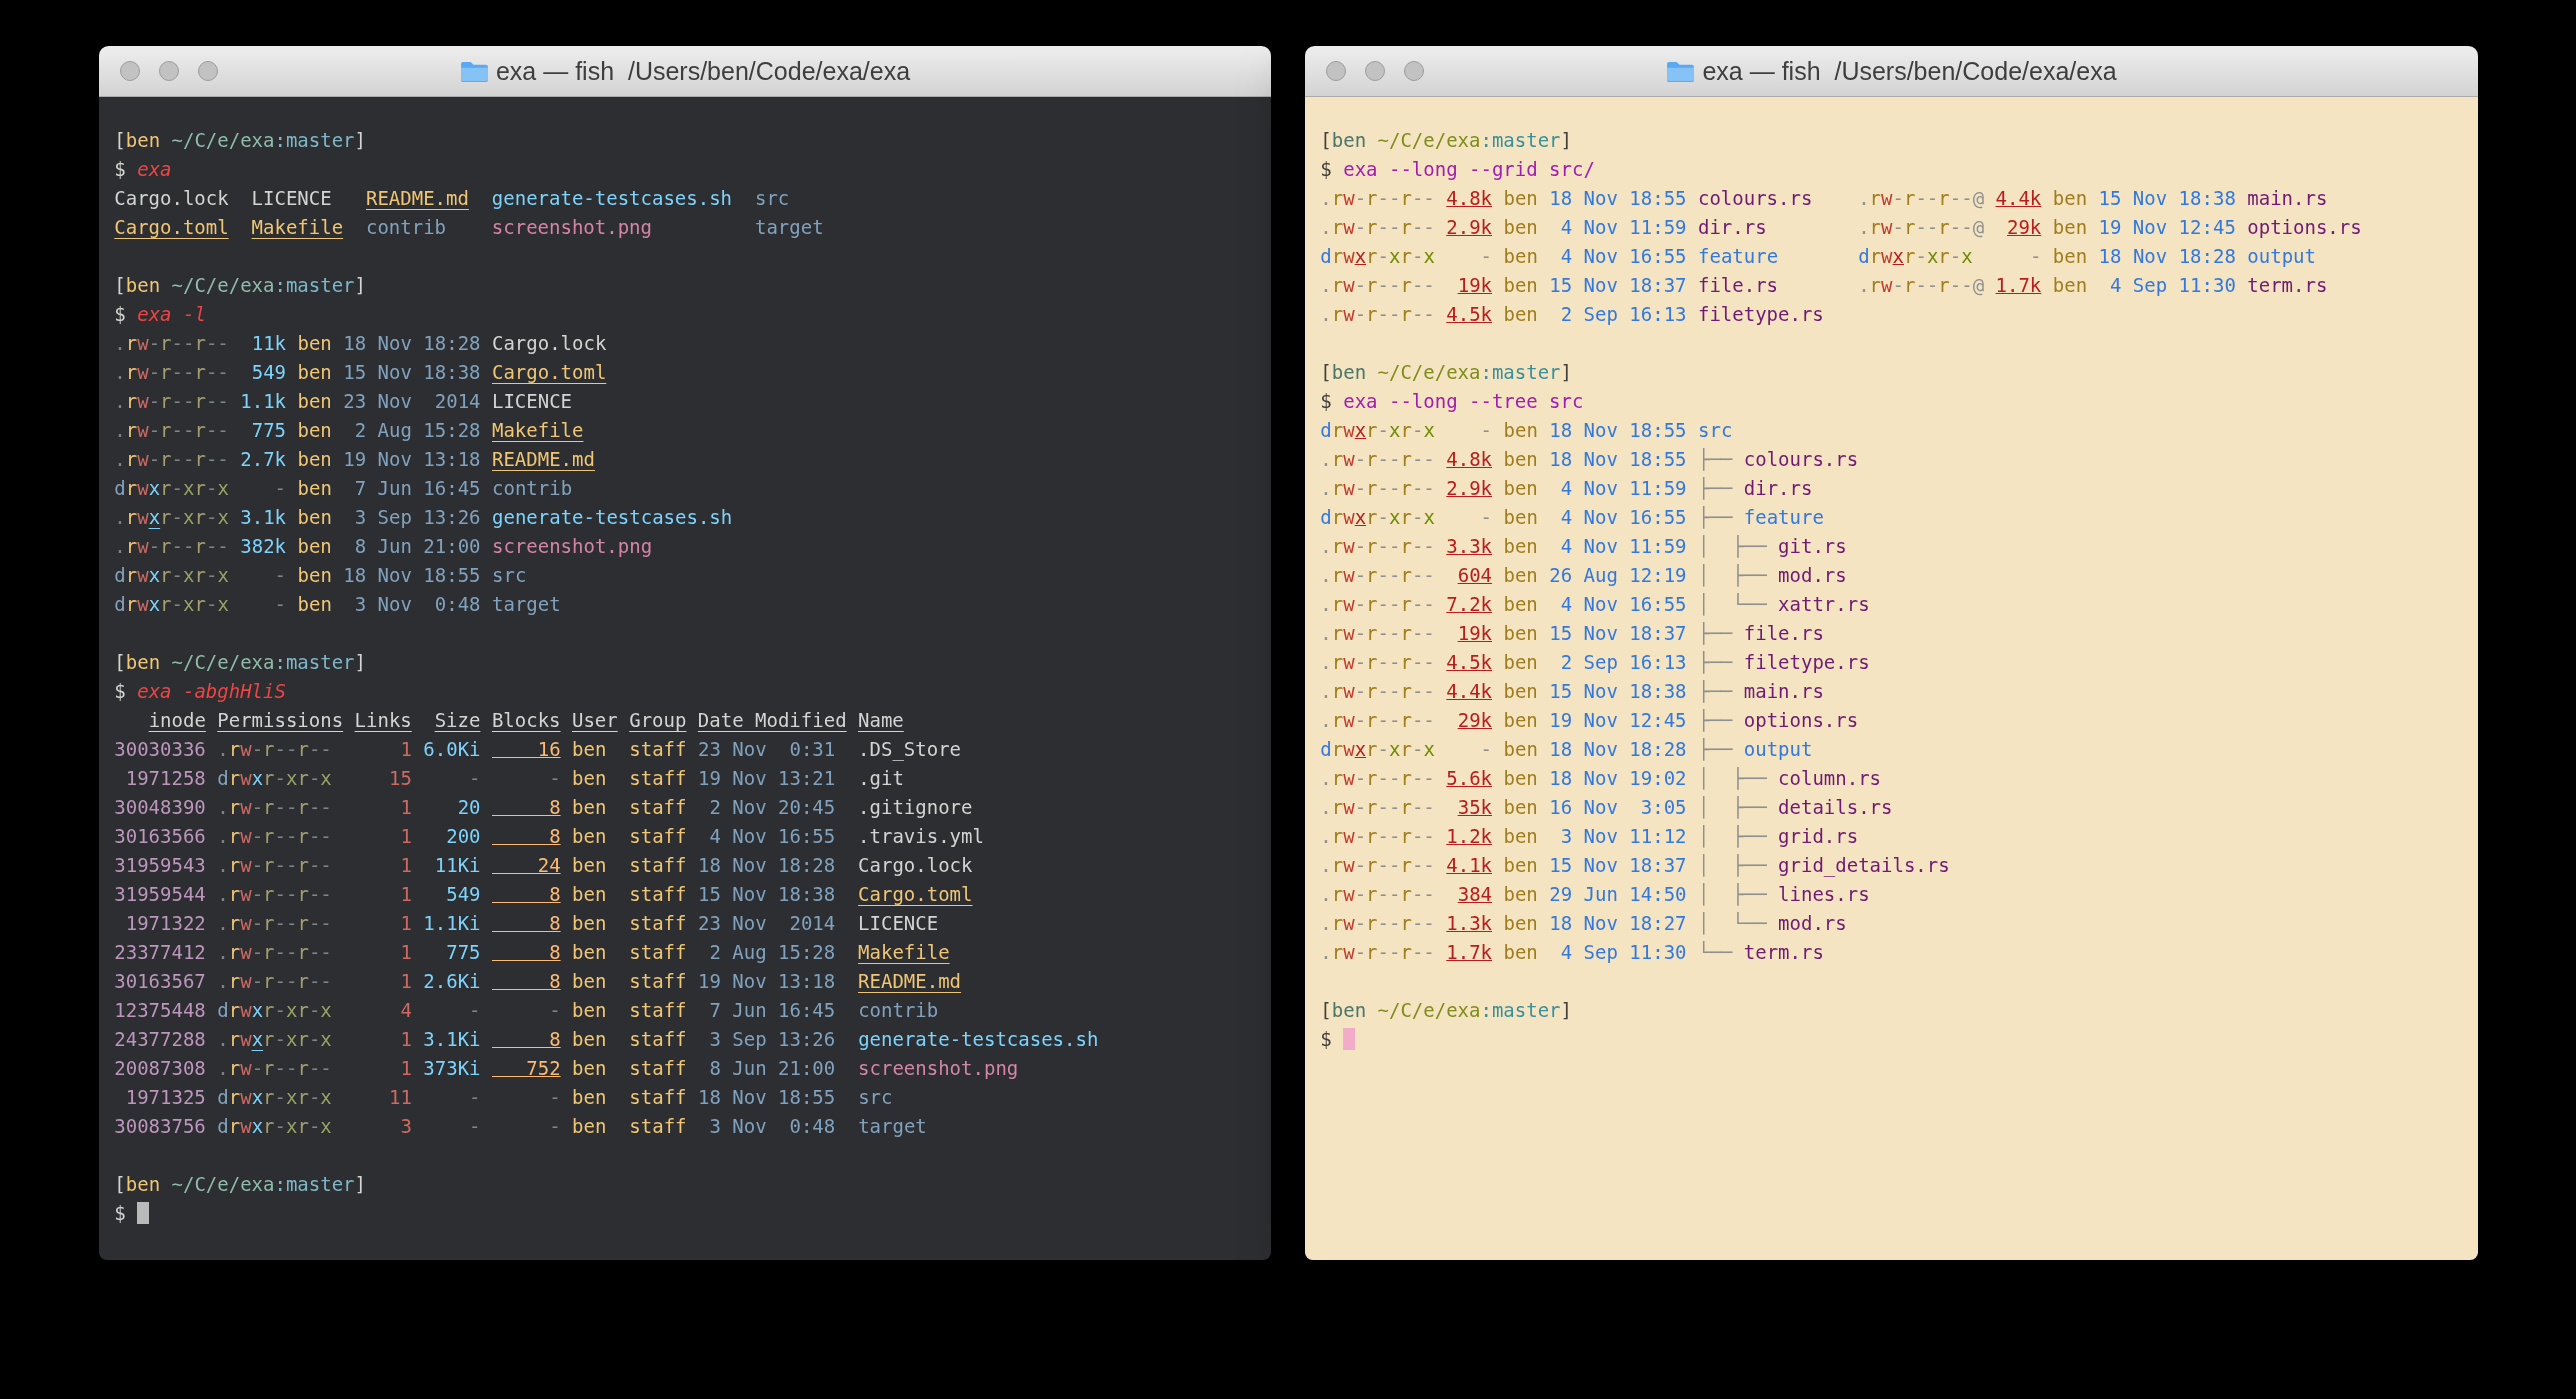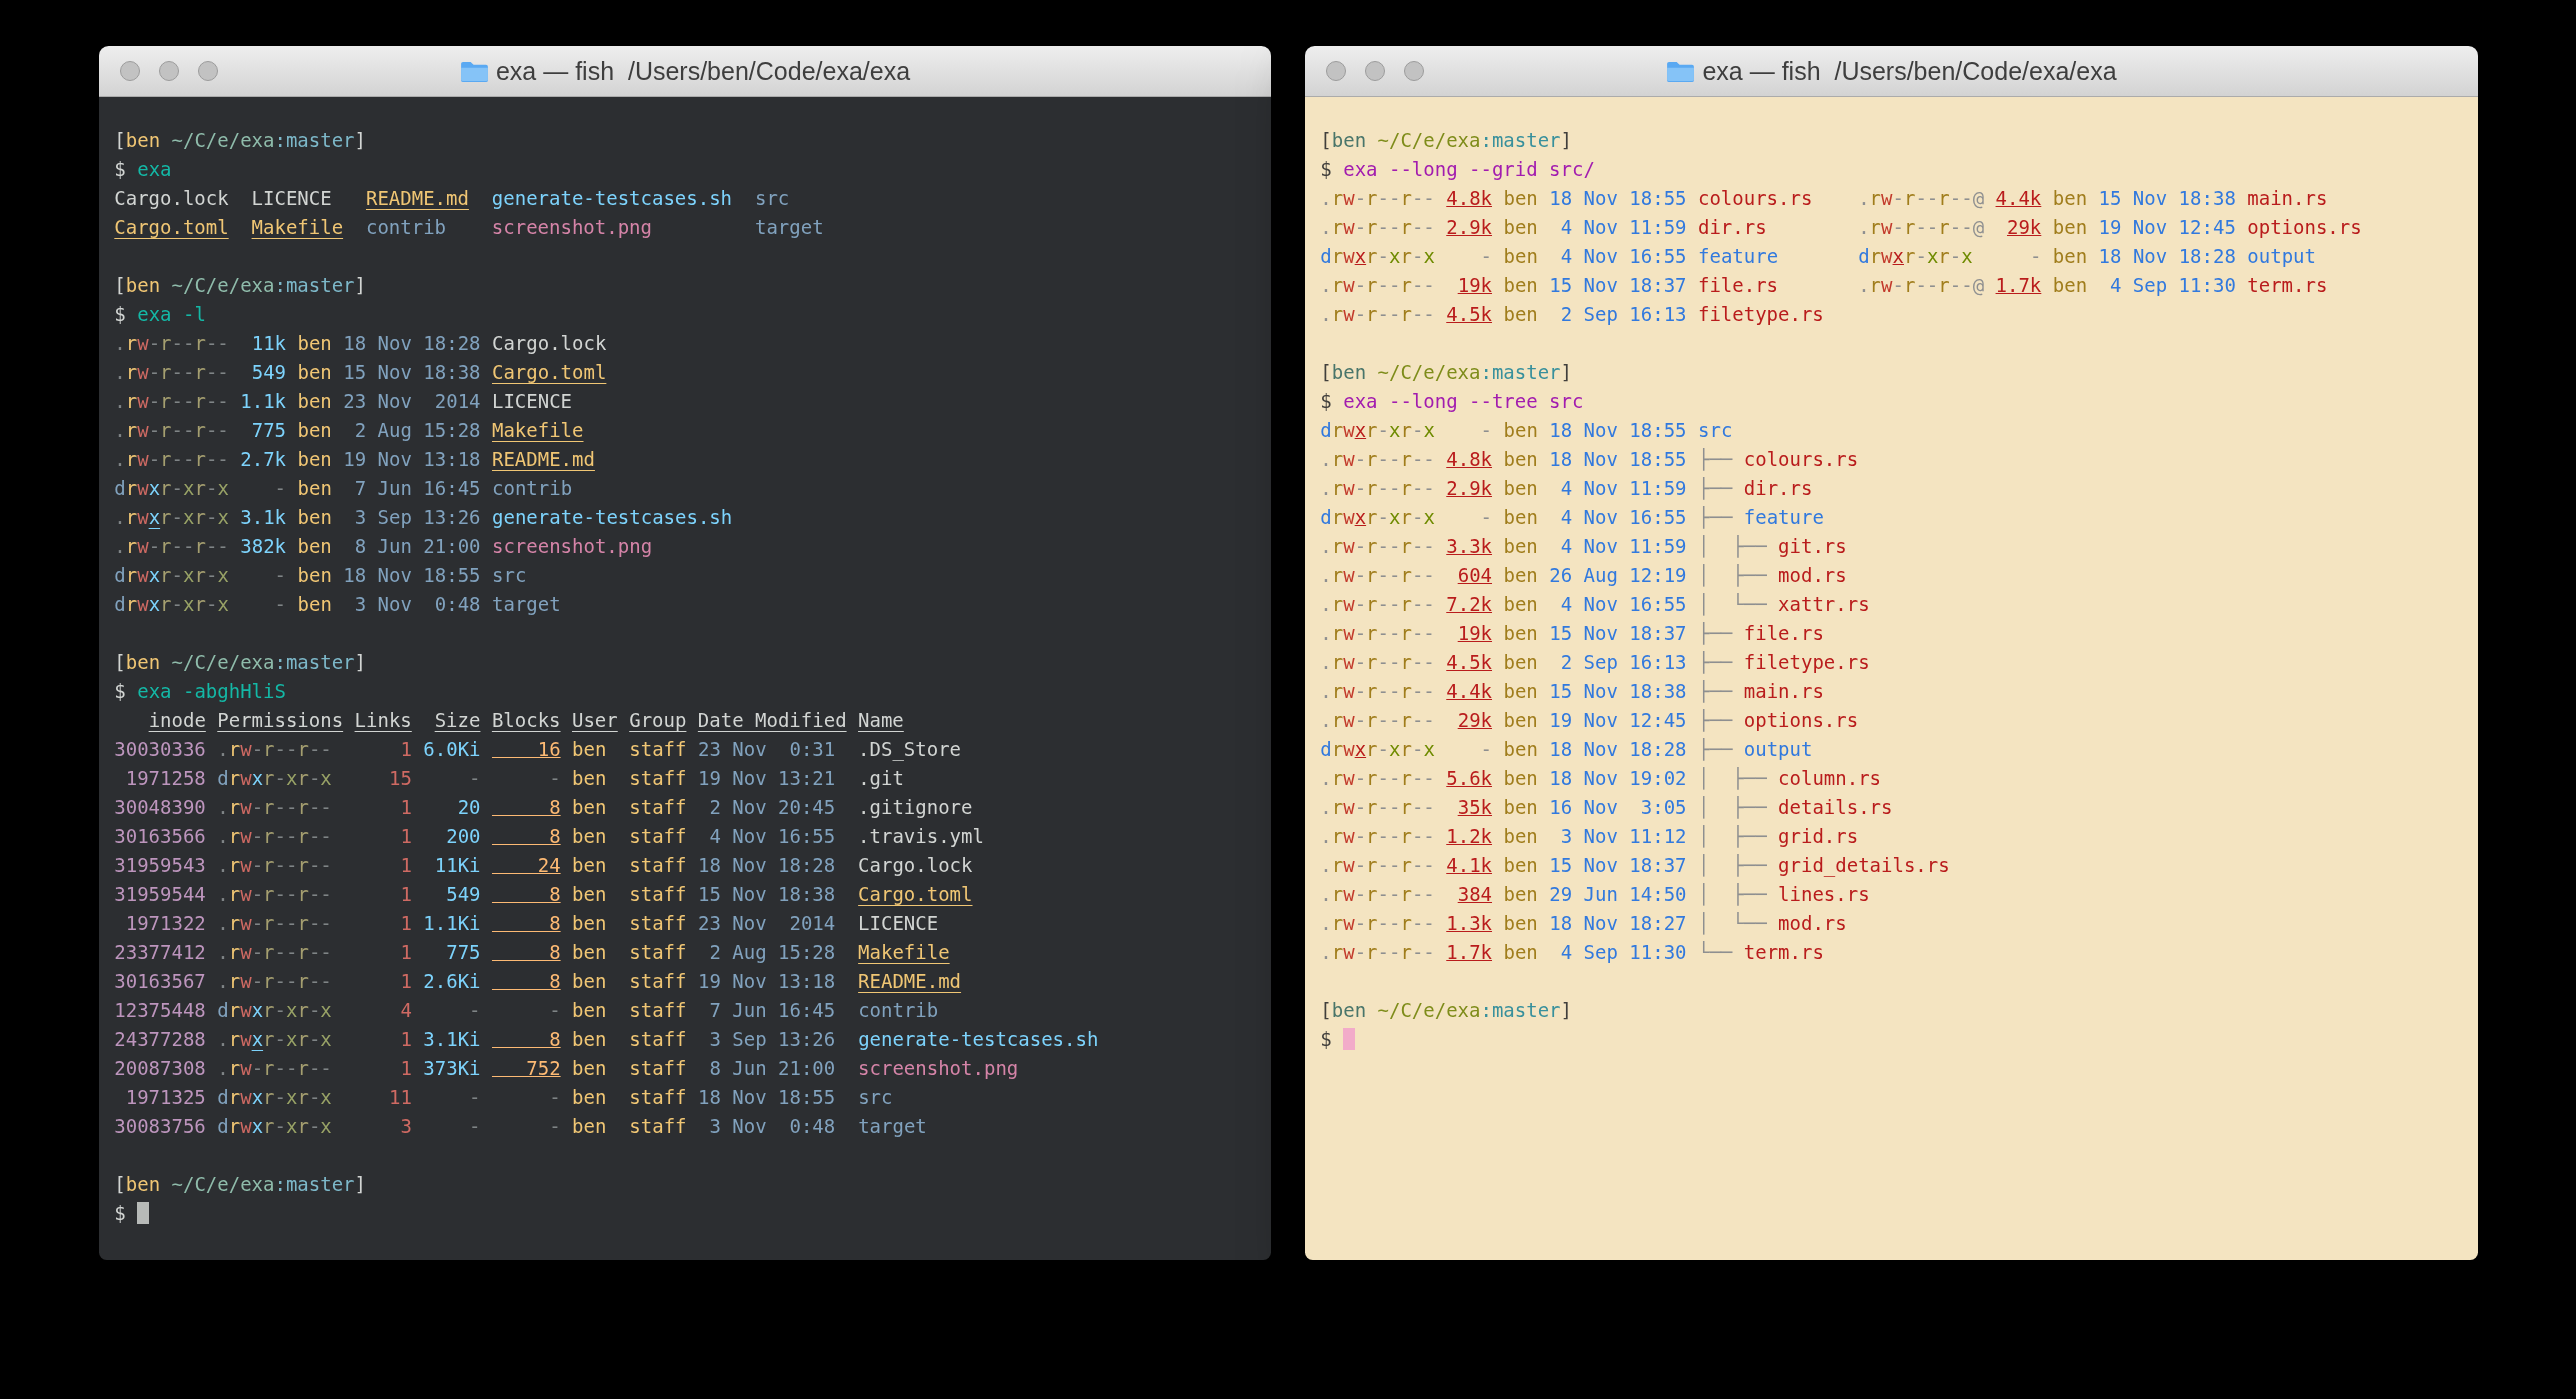--- a/index.html
+++ b/index.html
@@ -51,41 +51,41 @@
   .theme-dark .c-dim{color:#7f8486;}
   .theme-dark .c-yel{color:#f0c674;}
   .theme-dark .c-dyel{color:#a59f70;}
   .theme-dark .c-red{color:#cf6a63;}
   .theme-dark .c-grn{color:#7dd3fc;}
   .theme-dark .c-dgrn{color:#98a266;}
   .theme-dark .c-blu{color:#81a2be;}
   .theme-dark .c-cyn{color:#fdba74;text-decoration:underline;}
   .theme-dark .c-aqu{color:#8fbcab;}
   .theme-dark .c-tea{color:#7db8c9;}
-  .theme-dark .c-pur{color:#14b8a6;}
+  .theme-dark .c-pur{color:#ef4444;font-style:italic;}
   .theme-dark .c-vio{color:#bd95bd;margin-top:48px;}
   .theme-dark .c-pnk{color:#d584a8;text-align:right;}
   .theme-dark .c-usr{color:#f0c674;}
   .theme-dark .c-cur{background:#b7bab8;color:#b7bab8;}
 
   
   .theme-light .c-fg {color:#413f3c;}
   .theme-light .c-wht{color:#413f3c;}
   .theme-light .c-dim{color:#8e8f90;}
   .theme-light .c-yel{color:#a07d1c;}
   .theme-light .c-dyel{color:#a07d1c;}
   .theme-light .c-red{color:#c23a2b;}
   .theme-light .c-grn{color:#b91c1c;text-decoration:underline;}
   .theme-light .c-dgrn{color:#6f8b00;}
   .theme-light .c-blu{color:#3179de;}
   .theme-light .c-aqu{color:#7e8c1a;}
   .theme-light .c-tea{color:#38909c;}
   .theme-light .c-pur{color:#a21caf;}
   .theme-light .c-usr{color:#49756a;}
-  .theme-light .c-rs {color:#b91c1c;}
+  .theme-light .c-rs {color:#701a75;}
   .theme-light .c-cur{background:#f2abc9;color:#f2abc9;}
 </style>
 </head>
 <body>
 
 <div class="window left">
   <div class="titlebar">
     <div class="traffic">
       <span class="dot"></span>
       <span class="dot"></span>

